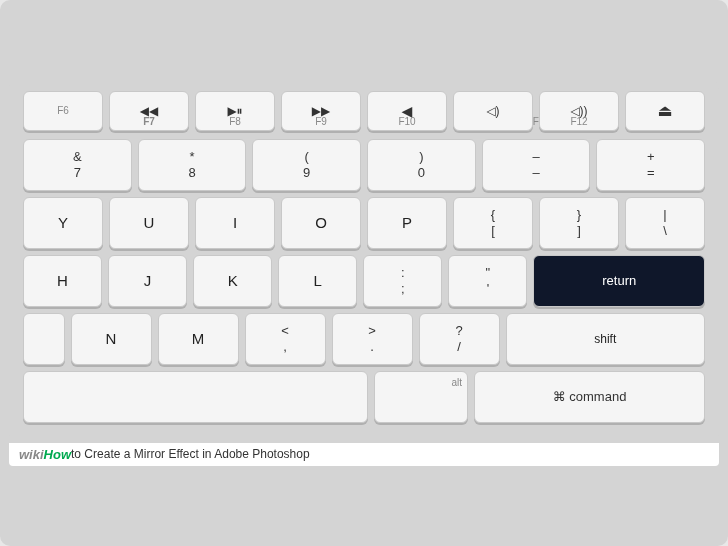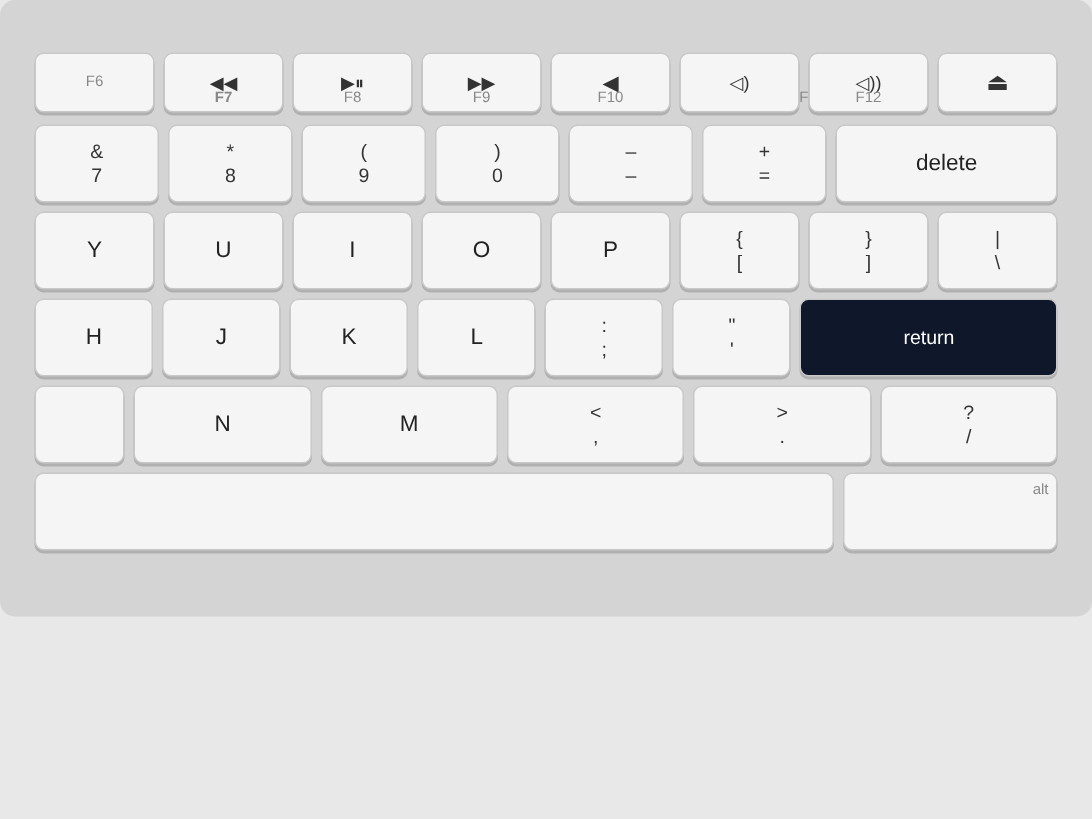--- a/index.html
+++ b/index.html
@@ -5,21 +5,21 @@
     * { box-sizing: border-box; margin: 0; padding: 0; }
     body {
       width: 728px;
       height: 546px;
       background: #e8e8e8;
       font-family: -apple-system, 'Helvetica Neue', Arial, sans-serif;
       overflow: hidden;
     }
     .outer {
       width: 728px;
-      height: 411px;
+      height: 546px;
       background: #d4d4d4;
       border-radius: 10px;
       display: flex;
       flex-direction: column;
       align-items: center;
       justify-content: center;
       padding: 10px;
     }
     .keyboard-container {
       background: #d4d4d4;
@@ -204,23 +204,20 @@
           <span class="top">–</span>
           <span class="bot">–</span>
         </div>
       </div>
       <div class="key">
         <div class="dual-char">
           <span class="top">+</span>
           <span class="bot">=</span>
         </div>
       </div>
-      <div class="key delete-key">
-        <span class="center-label">delete</span>
-      </div>
     </div>
 
     <div class="key-row">
       <div class="key">
         <span class="center-label">Y</span>
       </div>
       <div class="key">
         <span class="center-label">U</span>
       </div>
       <div class="key">
@@ -301,25 +298,37 @@
         <div class="dual-char">
           <span class="top">&gt;</span>
           <span class="bot">.</span>
         </div>
       </div>
       <div class="key">
         <div class="dual-char">
           <span class="top">?</span>
           <span class="bot">/</span>
         </div>
+      </div>
+      <div class="key shift-key">
+        <span class="center-label" style="font-size:12px;">shift</span>
       </div>
     </div>
 
     <div class="key-row">
       <div class="key spacebar" style="flex:3;"></div>
       <div class="key" style="flex:0.8;">
         <span style="font-size:10px;color:#888;position:absolute;top:5px;right:5px;margin-left:12px;">alt</span>
       </div>
+      <div class="key command-key">
+        <span style="font-size:13px;">⌘  command</span>
+      </div>
     </div>
 
   </div>
 
+  <div class="bottom-bar">
+    <span class="wikihow-logo">
+      <span class="wiki">wiki</span><span class="how">How</span>
+    </span>
+    <span class="article-title"> to Create a Mirror Effect in Adobe Photoshop</span>
+  </div>
 </div>
 
 </body></html>

